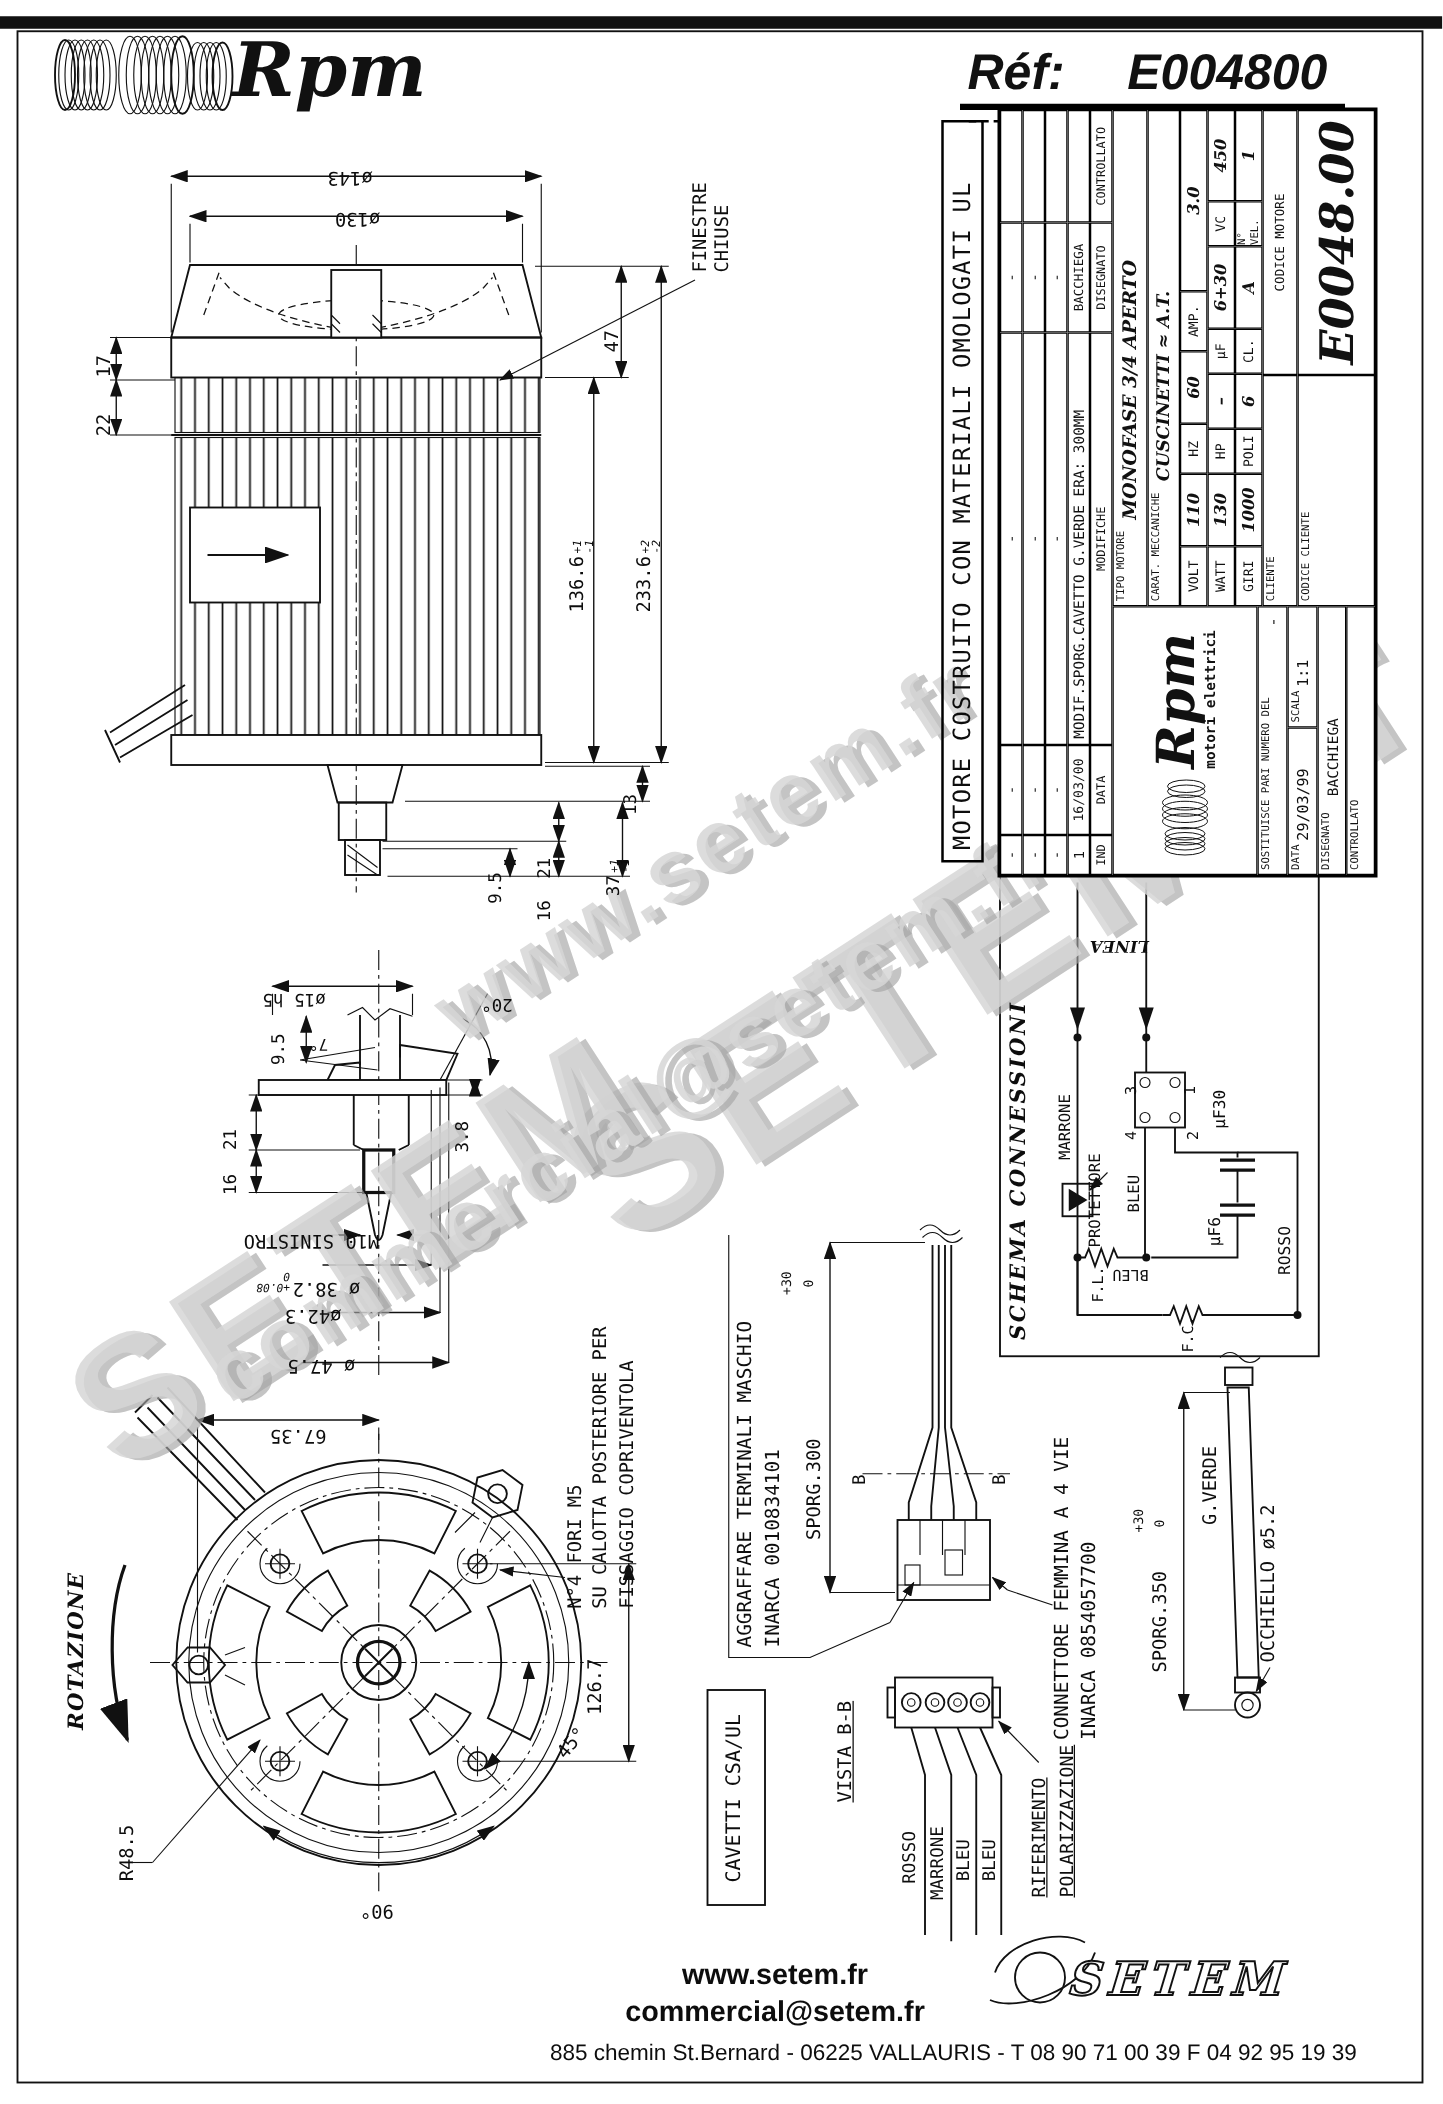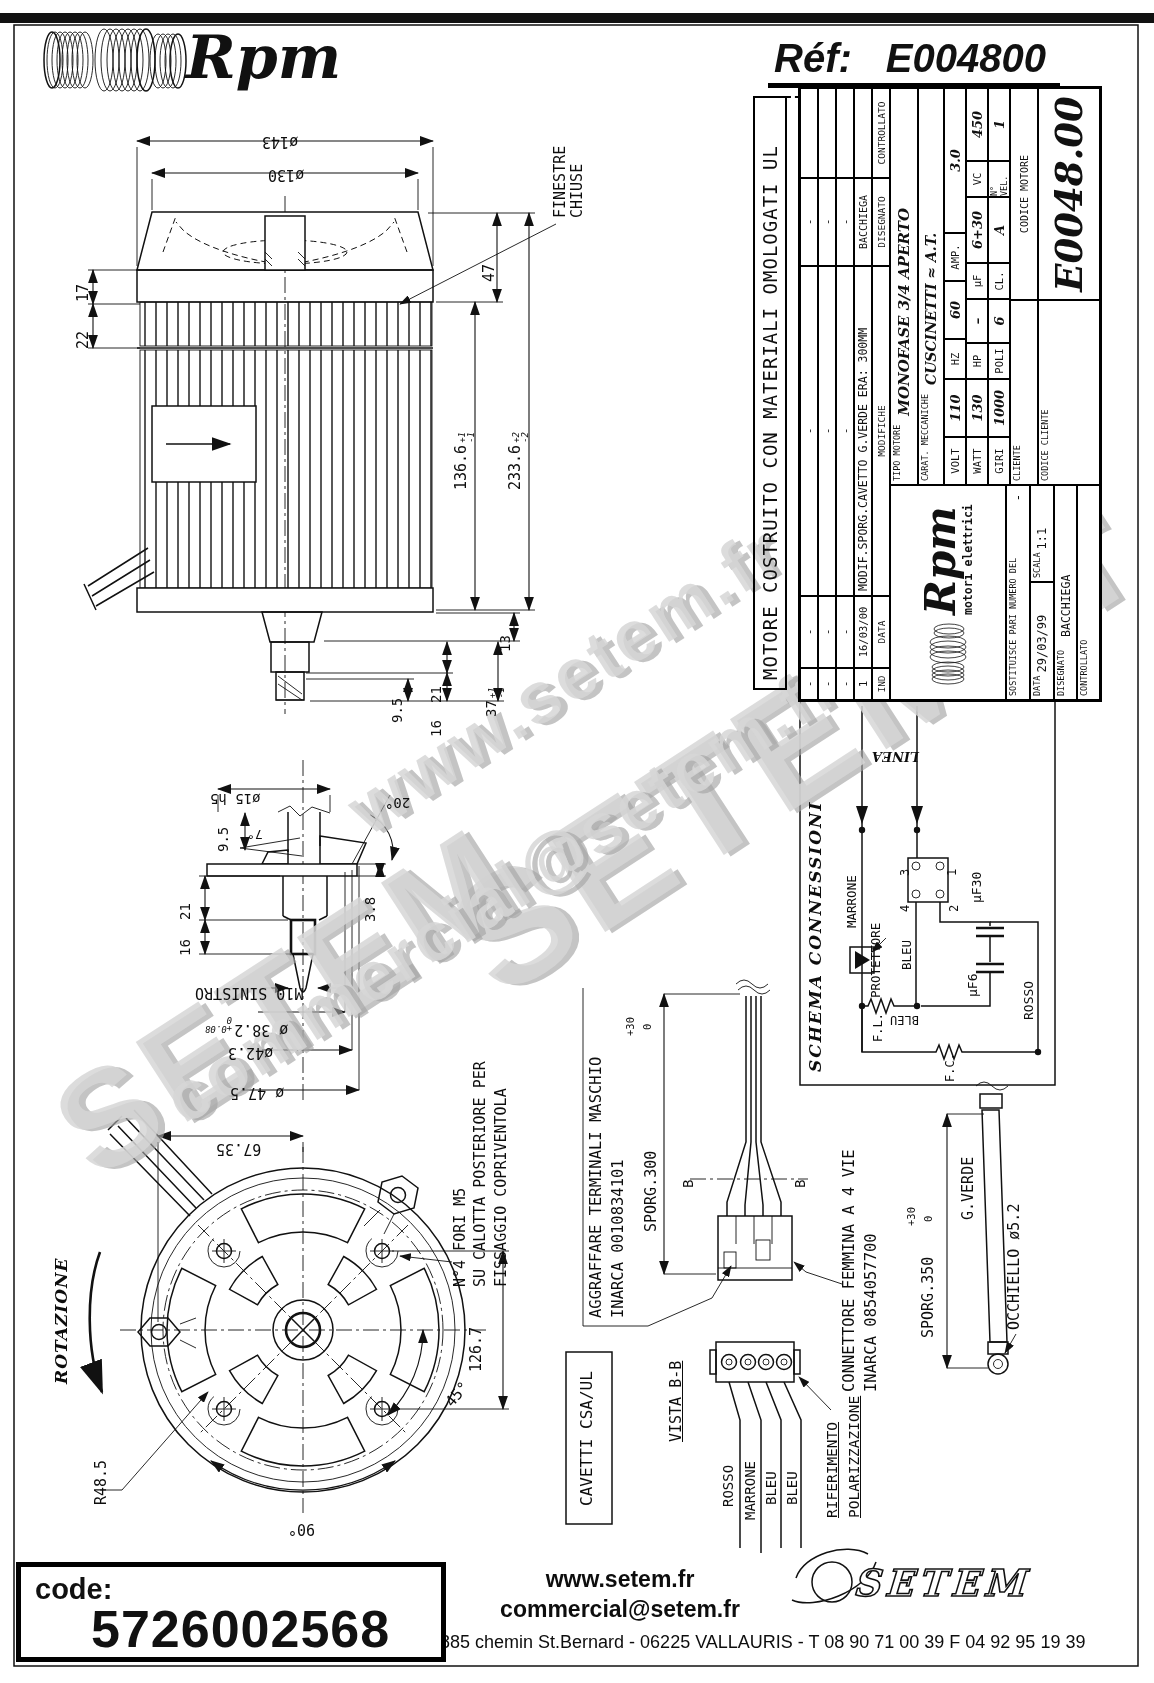--- a/index.html
+++ b/index.html
@@ -17,21 +17,21 @@
   .tol{display:inline-flex;flex-direction:column;font-size:9px;line-height:8.5px;margin-left:2px;vertical-align:1px;}
   
   .wm{position:absolute;white-space:nowrap;z-index:3;font-family:"Liberation Sans",sans-serif;
       font-weight:700;color:rgba(214,214,214,.85);text-shadow:5px 5px 0 rgba(165,165,165,.65);
       transform-origin:0 50%;transform:rotate(-33deg);letter-spacing:3px;}
   
   .brand{position:absolute;left:186px;top:22px;z-index:4;font-family:"DejaVu Serif",serif;
          font-style:italic;font-weight:bold;font-size:60px;}
   .ref{position:absolute;left:768px;top:36px;z-index:4;font-family:"Liberation Sans",sans-serif;
        font-weight:bold;font-style:italic;font-size:40px;border-bottom:5px solid #000;padding:0 14px 2px 6px;}
-  .ref .rv{margin-left:34px;}
+  .ref .rv{margin-left:50px;}
   .refdash{position:absolute;left:775px;top:96px;width:255px;border-top:2px dashed #000;z-index:4;}
   
   .notebox{position:absolute;left:753px;top:96px;width:34px;height:594px;border:2px solid #000;
            box-sizing:border-box;z-index:4;}
   .tbwrap{position:absolute;left:800px;top:88px;width:300px;height:612px;z-index:4;}
   .tb{position:absolute;left:0;top:0;width:612px;height:300px;transform-origin:0 0;
       transform:translate(0,612px) rotate(-90deg);background:#fff;outline:2px solid #000;}
   .cell{position:absolute;box-sizing:border-box;border:1px solid #000;display:flex;align-items:center;
         overflow:hidden;background:#fff;font-size:11px;}
   .cc{justify-content:center;}
@@ -582,21 +582,17 @@
         <span class="lb">CLIENTE</span>
       </div>
       <div class="cell cc" style="left:400px;top:210px;width:212px;height:28px;font-size:10px;">CODICE MOTORE</div>
       <div class="cell" style="left:215px;top:238px;width:185px;height:62px;">
         <span class="lb">CODICE CLIENTE</span>
       </div>
       <div class="cell cc val" style="left:400px;top:238px;width:212px;height:62px;font-size:37px;">E0048.00</div>
     </div>
   </div>
 
-  <div class="codebox">
-    <div class="codelbl">code:</div>
-    <div class="codeval">5726002568</div>
-  </div>
   <div class="t foot fsite">www.setem.fr</div>
   <div class="t foot femail">commercial@setem.fr</div>
   <div class="t foot faddr">885 chemin St.Bernard  -  06225 VALLAURIS  -  T 08 90 71 00 39   F 04 92 95 19 39</div>
 
 </div>
 
 </body></html>

